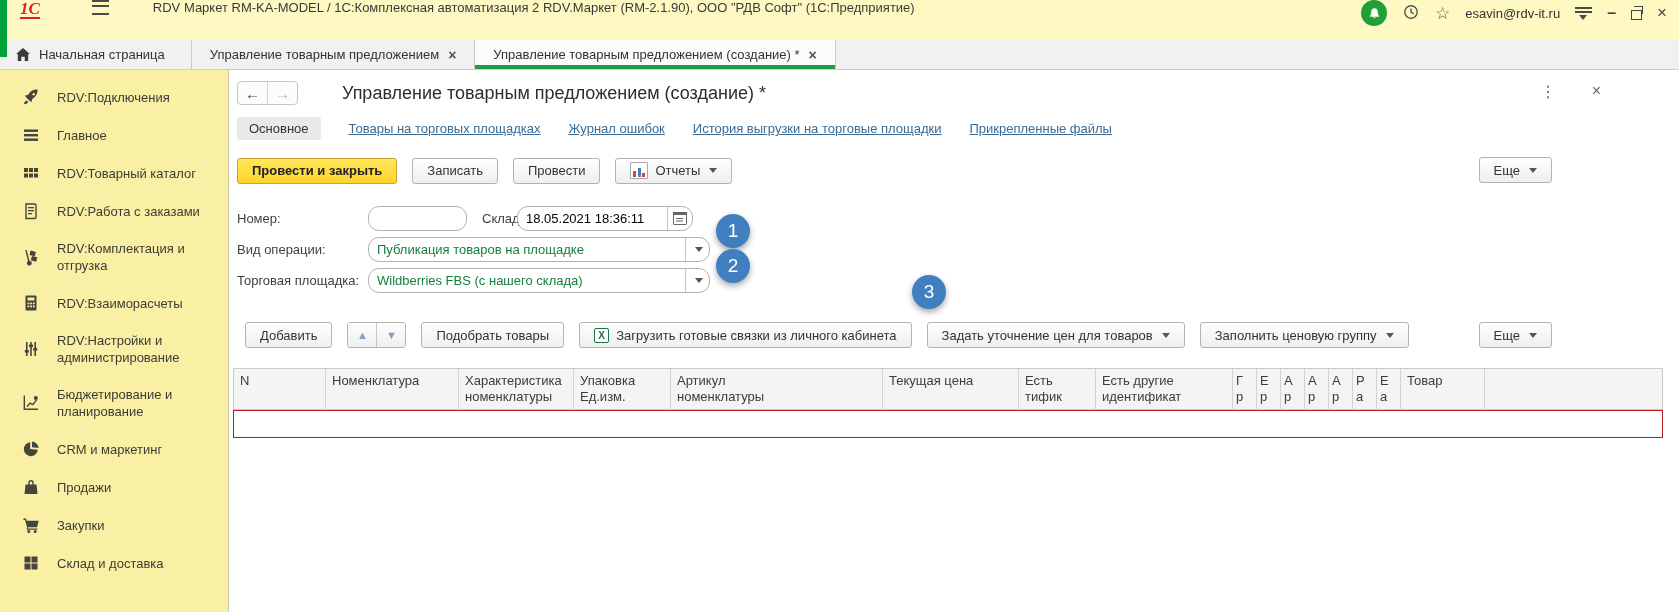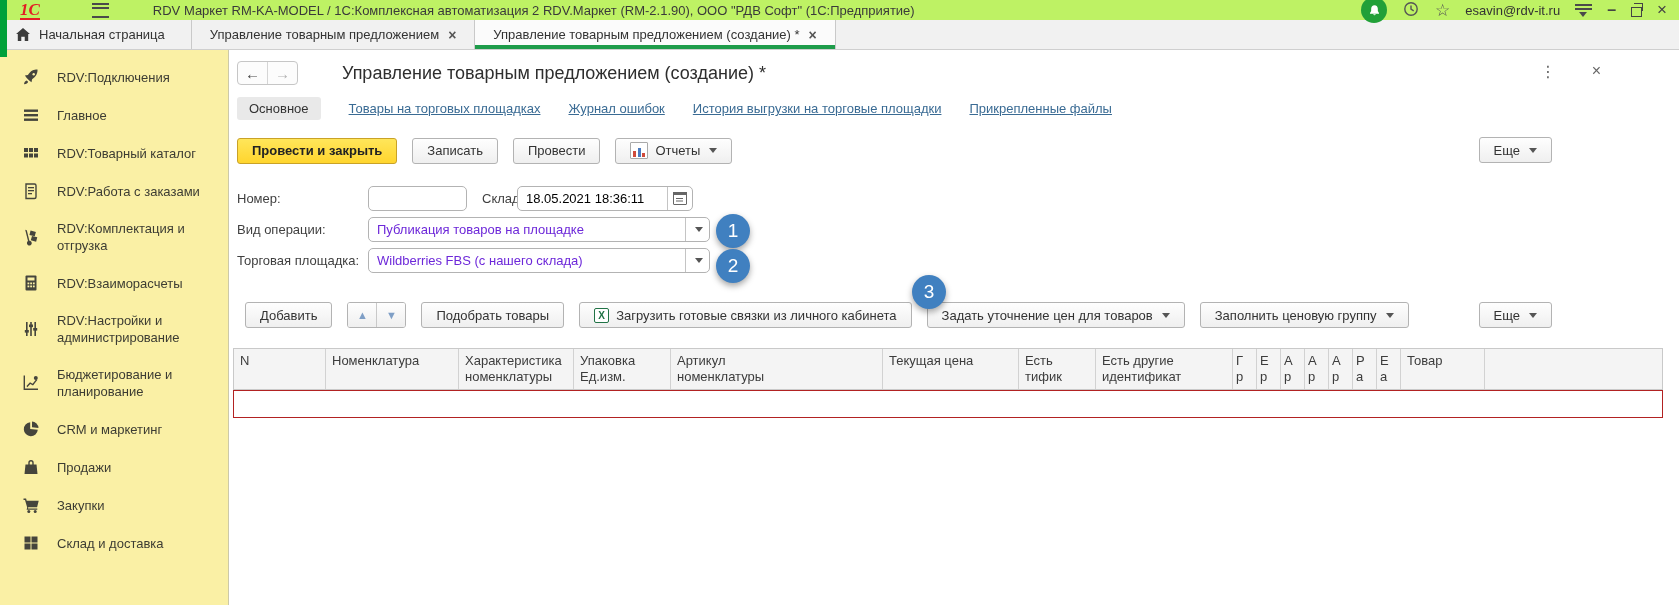--- a/index.html
+++ b/index.html
@@ -1,21 +1,21 @@
 <!DOCTYPE html>
 <html><head>
 <meta charset="utf-8">
 <style>
   html,body{margin:0;padding:0;background:#fff;}
   .root{position:relative;width:1679px;height:612px;overflow:hidden;
         font-family:"Liberation Sans","DejaVu Sans",sans-serif;font-size:13px;color:#333;}
 
   
   .green-stripe{position:absolute;left:0;top:0;width:7px;height:57px;background:#00A13A;z-index:20;}
-  .titlebar{height:20px;background:#bef264;display:flex;align-items:center;position:relative;}
+  .titlebar{height:40px;background:#fef9c3;display:flex;align-items:flex-start;position:relative;}
   .logo{margin-left:20px;font-family:"Liberation Serif","DejaVu Serif",serif;font-weight:bold;
         font-style:italic;font-size:17px;color:#E31E24;border-bottom:2px solid #E31E24;line-height:17px;}
   .burger{margin-left:52px;width:17px;height:11px;border-top:2px solid #4a4a4a;
           border-bottom:2px solid #4a4a4a;position:relative;cursor:pointer;}
   .burger:before{content:"";position:absolute;left:0;right:0;top:2.5px;height:2px;background:#4a4a4a;}
   .tb-title{margin-left:44px;color:#3a3a3a;white-space:nowrap;overflow:hidden;}
   .tb-right{margin-left:auto;margin-right:12px;display:flex;align-items:center;gap:15px;}
   .bell{width:26px;height:26px;border-radius:50%;background:#21A038;display:flex;align-items:center;justify-content:center;cursor:pointer;}
   .ticon{color:#555;font-size:17px;line-height:17px;cursor:pointer;}
   .email{color:#333;}
@@ -78,32 +78,32 @@
   .repicon{display:inline-flex;align-items:flex-end;gap:1.5px;height:13px;border:1px solid #A9A9A9;background:#fff;padding:1px 2px;border-radius:1px;}
   .repicon i{display:block;width:3px;}
   .repicon .r1{height:6px;background:#D04A3A;}
   .repicon .r2{height:9px;background:#4A7AC0;}
   .repicon .r3{height:4px;background:#D04A3A;}
 
   
   .fields{margin:22px 0 0 8px;}
   .frow{display:flex;align-items:center;height:25px;margin-bottom:6px;}
   .flabel{width:131px;color:#3F3F3F;}
-  .tinput{box-sizing:border-box;height:25px;border:1px solid #B3B3B3;border-radius:5px;background:#fff;
+  .tinput{box-sizing:border-box;height:25px;border:1px solid #B3B3B3;border-radius:11px;background:#fff;
           display:flex;align-items:center;}
   .num{width:99px;}
   .datelbl{margin-left:15px;width:35px;color:#3F3F3F;}
   .datebox{width:176px;justify-content:space-between;}
   .dateval{padding:0 8px;color:#000;}
   .calbtn{width:24px;align-self:stretch;border-left:1px solid #C4C4C4;display:flex;align-items:center;justify-content:center;cursor:pointer;}
   .cal{width:12px;height:11px;border:1px solid #666;border-radius:1px;position:relative;}
   .cal:before{content:"";position:absolute;left:-1px;right:-1px;top:-1px;height:3px;background:#666;}
   .cal:after{content:"";position:absolute;left:2px;top:5px;width:7px;height:1px;background:#666;box-shadow:0 2.5px 0 #666;}
   .combo{width:342px;justify-content:space-between;}
-  .comboval{padding:0 8px;color:#6d28d9;white-space:nowrap;overflow:hidden;}
+  .comboval{padding:0 8px;color:#15803d;white-space:nowrap;overflow:hidden;}
   .combobtn{width:23px;align-self:stretch;border-left:1px solid #C4C4C4;display:flex;align-items:center;justify-content:center;cursor:pointer;}
 
   
   .tbar{margin:29px 0 0 16px;height:26px;display:flex;align-items:center;gap:15px;position:relative;}
   .grid{margin:20px 0 0 4px;width:1430px;box-sizing:border-box;}
   .ghead{display:flex;background:#F4F4F4;border:1px solid #C9C9C9;box-sizing:border-box;height:42px;}
   .gcell{box-sizing:border-box;border-right:1px solid #D2D2D2;padding:4px 6px;overflow:hidden;
          color:#3C3C3C;line-height:16px;white-space:nowrap;cursor:default;}
   .gcell:last-child{border-right:none;}
   .gcell.narrow{padding:4px 3px;}

